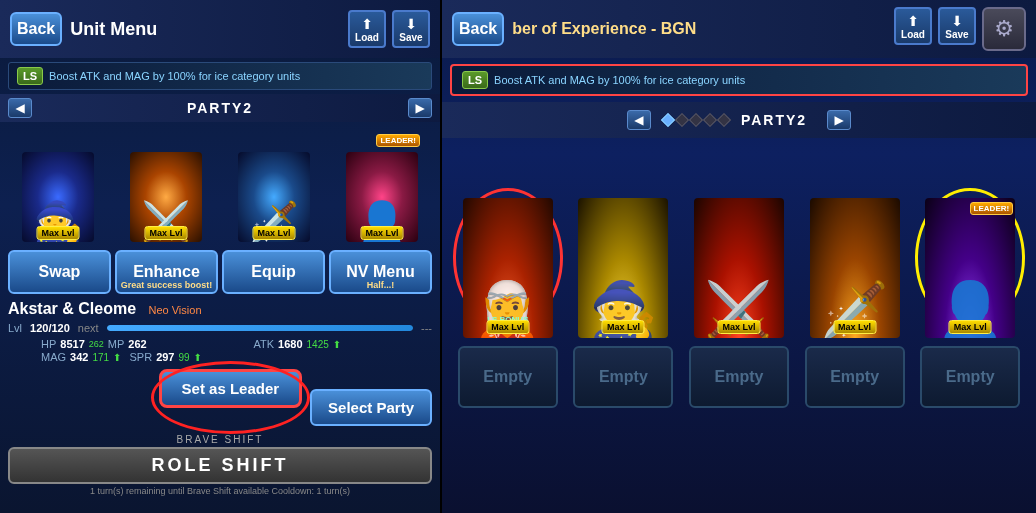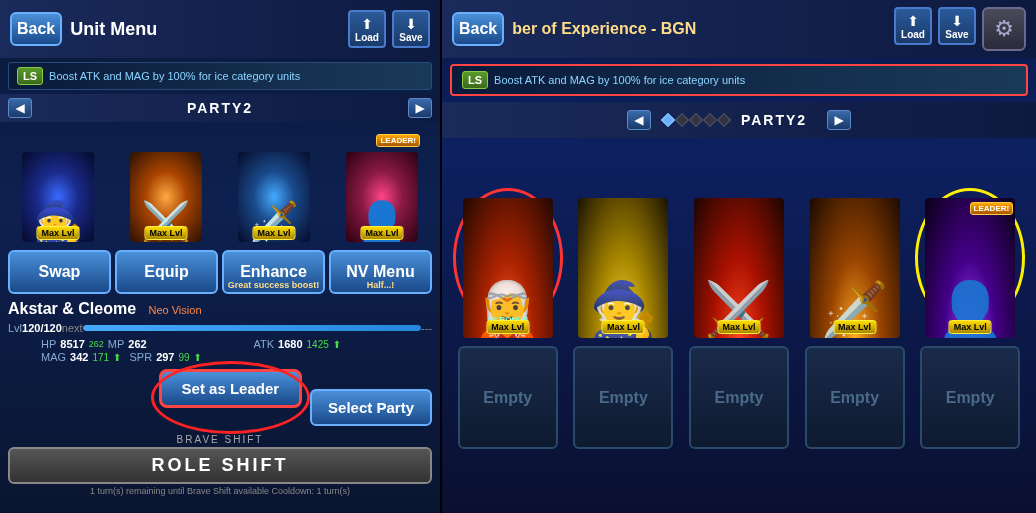--- a/index.html
+++ b/index.html
@@ -490,39 +490,40 @@
     }
 
     
     .empty-slots-row {
       display: flex;
       justify-content: space-around;
       padding: 8px 8px 0;
     }
     .empty-slot {
       width: 100px;
-      height: 103px;
+      height: 62px;
       background: linear-gradient(180deg, #1a2a4a 0%, #0d1a30 100%);
       border: 2px solid #2a4a6a;
       border-radius: 6px;
       display: flex;
       align-items: center;
       justify-content: center;
       cursor: pointer;
     }
     .empty-label {
       color: #4a6a8a;
       font-size: 16px;
       font-weight: bold;
     }
 
     
     .lvl-row {
       display: flex;
       align-items: center;
+      gap: 8px;
       padding: 2px 8px;
       font-size: 11px;
     }
     .lvl-label { color: #88aacc; }
     .lvl-value { color: #fff; font-weight: bold; }
     .lvl-next { color: #888; }
     .lvl-bar {
       flex: 1;
       height: 6px;
       background: #1a2a4a;
@@ -589,25 +590,25 @@
       <div class="unit-figure char4">
         <span class="char-silhouette">👤</span>
       </div>
       <div class="max-lvl-badge">Max Lvl</div>
       <div class="leader-badge">LEADER!</div>
     </div>
   </div>
 
   <div class="action-btns">
     <button class="action-btn btn-swap">Swap</button>
-    <button class="action-btn btn-equip">Equip</button>
     <button class="action-btn btn-enhance">
       <span>Enhance</span>
       <span class="sub-label">Great success boost!</span>
     </button>
+    <button class="action-btn btn-equip">Equip</button>
     <button class="action-btn btn-nv">
       <span>NV Menu</span>
       <span class="sub-label btn-nv-sub">Half...!</span>
     </button>
   </div>
 
   <div style="padding: 2px 8px;">
     <span class="unit-name">Akstar &amp; Cleome</span>
     <span style="color:#ff8844;font-size:11px;margin-left:8px;">Neo Vision</span>
   </div>

